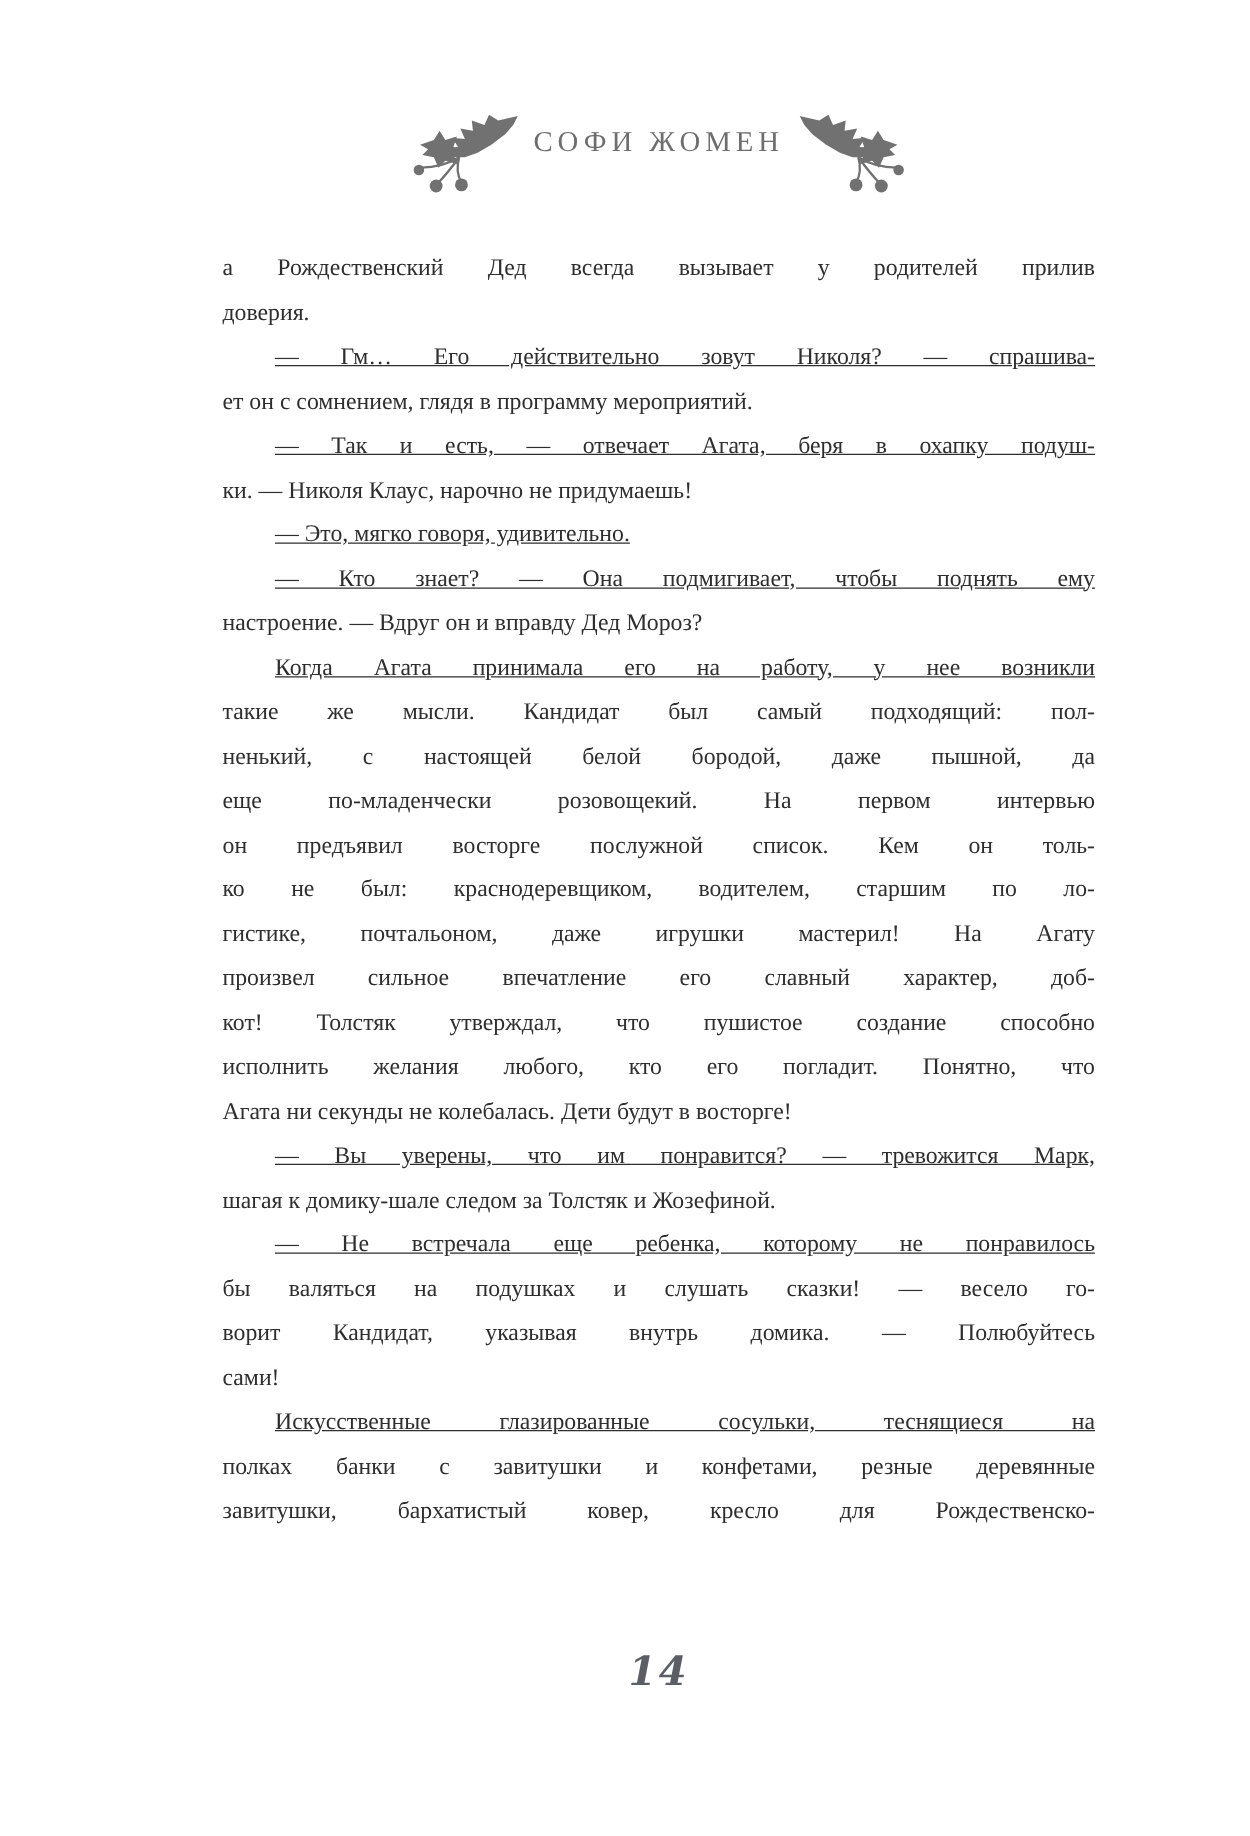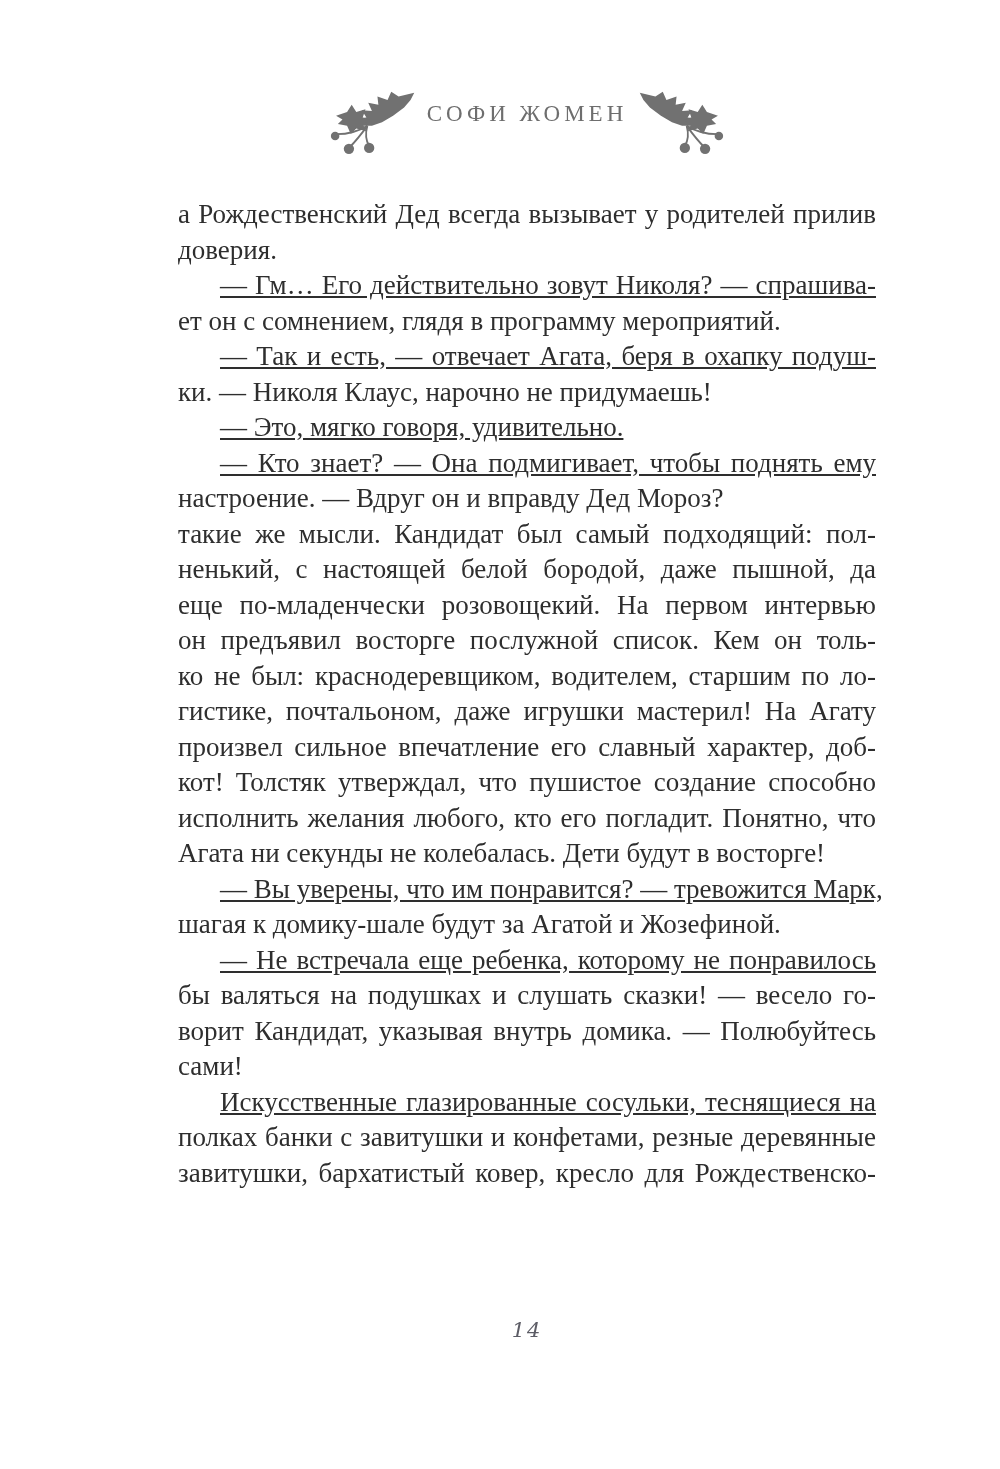--- a/index.html
+++ b/index.html
@@ -36,21 +36,21 @@
     font-weight:400;
     letter-spacing:4px;
     color:var(--header-text);
     white-space:nowrap;
   }
   
   .body-text{
     position:absolute;
     top:197px;left:178px;width:698px;
     color:var(--body-text);
-    font-size:27px;
+    font-size:19px;
   }
   .line{
     height:35.5px;
     line-height:35.5px;
     text-align:justify;
     text-align-last:justify;
     white-space:nowrap;
     overflow:visible;
   }
   .line.line-last{
@@ -62,22 +62,22 @@
   }
   
   .page-footer{
     position:absolute;
     top:1318px;left:178px;width:698px;
     text-align:center;
   }
   .page-number{
     font-family:"DejaVu Serif", serif;
     font-style:italic;
-    font-weight:400;
-    font-size:21px;
+    font-weight:700;
+    font-size:32px;
     letter-spacing:2px;
     color:var(--page-number);
     display:inline-block;
   }
 </style>
 </head>
 <body>
 
 <div class="page">
 
@@ -133,34 +133,35 @@
         <div class="line line-last">ки. — Николя Клаус, нарочно не придумаешь!</div>
       </div>
       <div>
         <div class="line line-last line-indent">— Это, мягко говоря, удивительно.</div>
       </div>
       <div>
         <div class="line line-indent">— Кто знает? — Она подмигивает, чтобы поднять ему</div>
         <div class="line line-last">настроение. — Вдруг он и вправду Дед Мороз?</div>
       </div>
       <div>
+        <div class="line line-indent">Когда Агата принимала его на работу, у нее возникли</div>
         <div class="line">такие же мысли. Кандидат был самый подходящий: пол-</div>
         <div class="line">ненький, с настоящей белой бородой, даже пышной, да</div>
         <div class="line">еще по-младенчески розовощекий. На первом интервью</div>
         <div class="line">он предъявил восторге послужной список. Кем он толь-</div>
         <div class="line">ко не был: краснодеревщиком, водителем, старшим по ло-</div>
         <div class="line">гистике, почтальоном, даже игрушки мастерил! На Агату</div>
         <div class="line">произвел сильное впечатление его славный характер, доб-</div>
         <div class="line">кот! Толстяк утверждал, что пушистое создание способно</div>
         <div class="line">исполнить желания любого, кто его погладит. Понятно, что</div>
         <div class="line line-last">Агата ни секунды не колебалась. Дети будут в восторге!</div>
       </div>
       <div>
         <div class="line line-indent">— Вы уверены, что им понравится? — тревожится Марк,</div>
-        <div class="line line-last">шагая к домику-шале будут за Агатой и Жозефиной.</div>
+        <div class="line line-last">шагая к домику-шале следом за Толстяк и Жозефиной.</div>
       </div>
       <div>
         <div class="line line-indent">— Не встречала еще ребенка, которому не понравилось</div>
         <div class="line">бы валяться на подушках и слушать сказки! — весело го-</div>
         <div class="line">ворит Кандидат, указывая внутрь домика. — Полюбуйтесь</div>
         <div class="line line-last">сами!</div>
       </div>
       <div>
         <div class="line line-indent">Искусственные глазированные сосульки, теснящиеся на</div>
         <div class="line">полках банки с завитушки и конфетами, резные деревянные</div>

